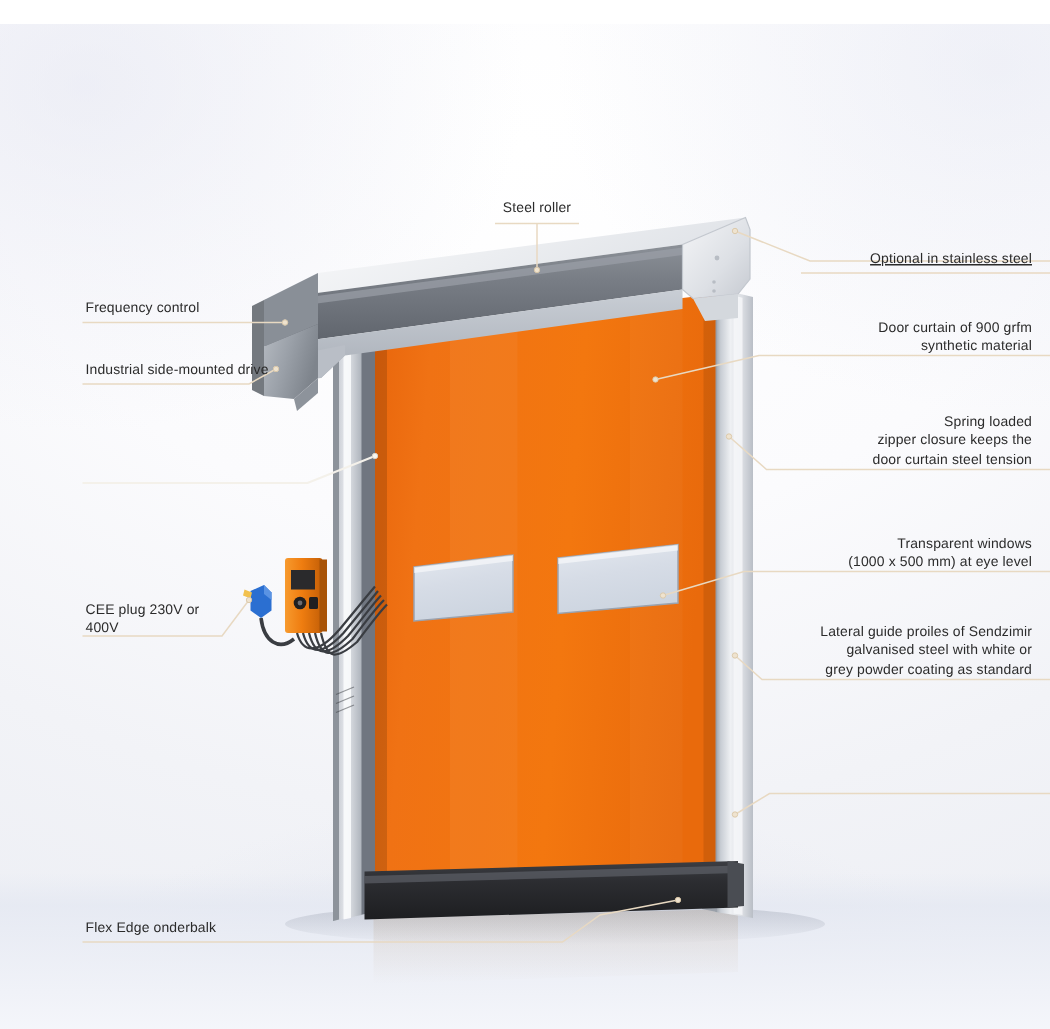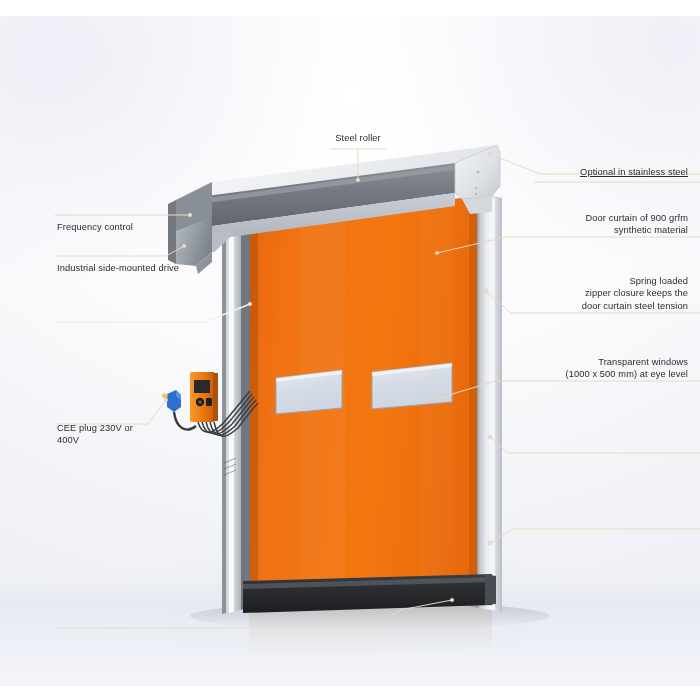--- a/index.html
+++ b/index.html
@@ -30,21 +30,21 @@
   }
 
   
   #product{position:absolute;left:0;top:0;width:700px;height:686px;}
 
   svg.art{position:absolute;left:0;top:0;width:700px;height:686px;overflow:visible;}
 
   
   .callout{position:absolute;font-size:9.3px;line-height:12.4px;color:#2b2b2b;letter-spacing:.01em;white-space:pre-line;}
   .callout.r{text-align:right;}
-  .callout.l{text-align:left;margin-top:22px;}
+  .callout.l{text-align:left;}
   .callout.c{text-align:center;}
 
   svg.leaders{position:absolute;left:0;top:0;width:700px;height:686px;pointer-events:none;}
   .ld{fill:none;stroke:#e8d9c2;stroke-width:1;}
   .ld-w{fill:none;stroke:#f4f1ea;stroke-width:1.4;}
   .dot{fill:#efe3cf;stroke:#d9c6a6;stroke-width:.6;}
 </style>
 </head>
 <body>
 
@@ -288,24 +288,28 @@
   <div class="callout r" style="left:516px;top:196px;width:172px;">Door curtain of 900 grfm
 synthetic material</div>
 
   <div class="callout r" style="left:516px;top:259px;width:172px;">Spring loaded
 zipper closure keeps the
 door curtain steel tension</div>
 
   <div class="callout r" style="left:508px;top:340px;width:180px;">Transparent windows
 (1000 x 500 mm) at eye level</div>
 
+  <div class="callout r" style="left:500px;top:399px;width:188px;">Lateral guide proiles of Sendzimir
+galvanised steel with white or
+grey powder coating as standard</div>
 
 
   <div class="callout l" style="left:57px;top:183px;width:160px;">Frequency control</div>
 
   <div class="callout l" style="left:57px;top:224px;width:180px;">Industrial side-mounted drive</div>
 
 
   <div class="callout l" style="left:57px;top:384px;width:120px;">CEE plug 230V or
 400V</div>
 
+  <div class="callout l" style="left:57px;top:596px;width:180px;">Flex Edge onderbalk</div>
 
 </div>
 
 </body></html>

